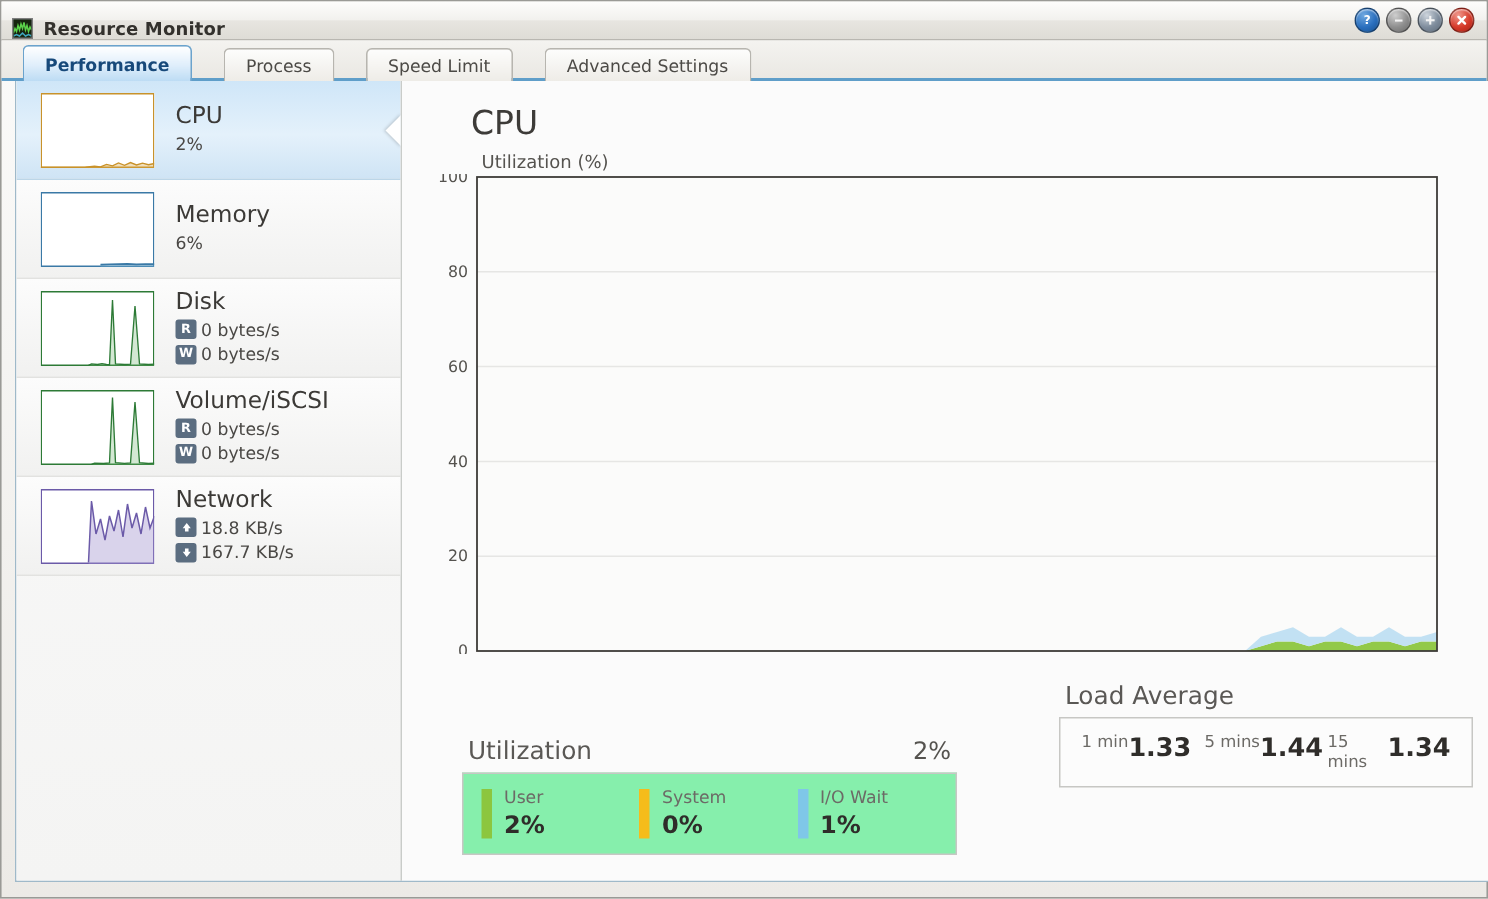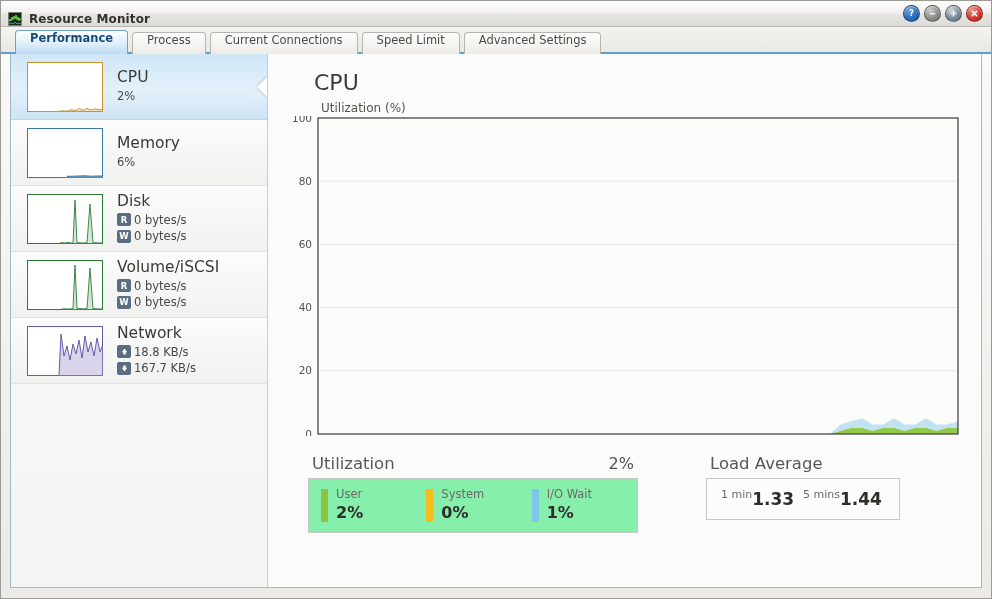--- a/index.html
+++ b/index.html
@@ -68,27 +68,27 @@
     padding-left: 14px;
     position: relative;
   }
   .tabstrip::after {
     content: ""; position: absolute; left: 0; right: 0; bottom: 0;
     height: 2px; background: #5f9ec9;
   }
   .tab {
     height: 22px;
     padding: 0 14px;
-    display: flex; justify-content: center;
+    display: flex; align-items: center; justify-content: center;
     font-size: 11.5px; color: #4c4a46;
     background: linear-gradient(180deg,#fdfdfc 0%,#eeece7 100%);
     border: 1px solid #b7b5af;
     border-bottom: none;
     border-radius: 4px 4px 0 0;
-    margin-right: 4px;
+    margin-right: 21px;
     position: relative; z-index: 1;
     cursor: pointer;
     white-space: nowrap;
   }
   .tab.active {
     height: 24px;
     font-weight: bold; color: #17497a;
     background: linear-gradient(180deg,#ffffff 0%,#dfeefb 55%,#bddcf4 100%);
     border: 1px solid #6ba3cd;
     border-bottom: none;
@@ -185,21 +185,21 @@
     position: absolute; left: 29px; top: -3px;
     font-size: 12px; color: #55534f;
   }
   .chart-svg { position: absolute; left: 0; top: 12px; }
 
   
   .stats {
     display: flex; margin-top: 14px; gap: 0;
   }
   .stat-block { display: flex; flex-direction: column; }
-  .stat-block.util { width: 330px; margin-left: 16px; }
+  .stat-block.util { width: 330px; margin-left: 16px; margin-top: 37px; }
   .stat-block.load { margin-left: 68px; }
   .stat-head {
     display: flex; align-items: baseline; justify-content: space-between;
     font-size: 16.5px; color: #5a5855;
     padding: 0 4px 5px 4px;
   }
   .stat-head .val { font-size: 16px; color: #55534f; }
   .stat-box {
     border: 1px solid #c7c7c4;
     background: #86efac;
@@ -256,23 +256,20 @@
       </div>
     </div>
   </div>
 
   <div class="tabstrip">
     <div class="tab active">
       <span>Performance</span>
     </div>
     <div class="tab">
       <span>Process</span>
-    </div>
-    <div class="tab">
-      <span>Current Connections</span>
     </div>
     <div class="tab">
       <span>Speed Limit</span>
     </div>
     <div class="tab">
       <span>Advanced Settings</span>
     </div>
   </div>
 
   <div class="body">
@@ -448,20 +445,24 @@
             </div>
             <div class="load-box">
               <div class="load-cell">
                 <span class="load-name">1 min</span>
                 <span class="load-val">1.33</span>
               </div>
               <div class="load-cell">
                 <span class="load-name">5 mins</span>
                 <span class="load-val">1.44</span>
               </div>
+              <div class="load-cell">
+                <span class="load-name">15 mins</span>
+                <span class="load-val">1.34</span>
+              </div>
             </div>
           </div>
 
         </div>
       </div>
 
     </div>
   </div>
 </div>
 

